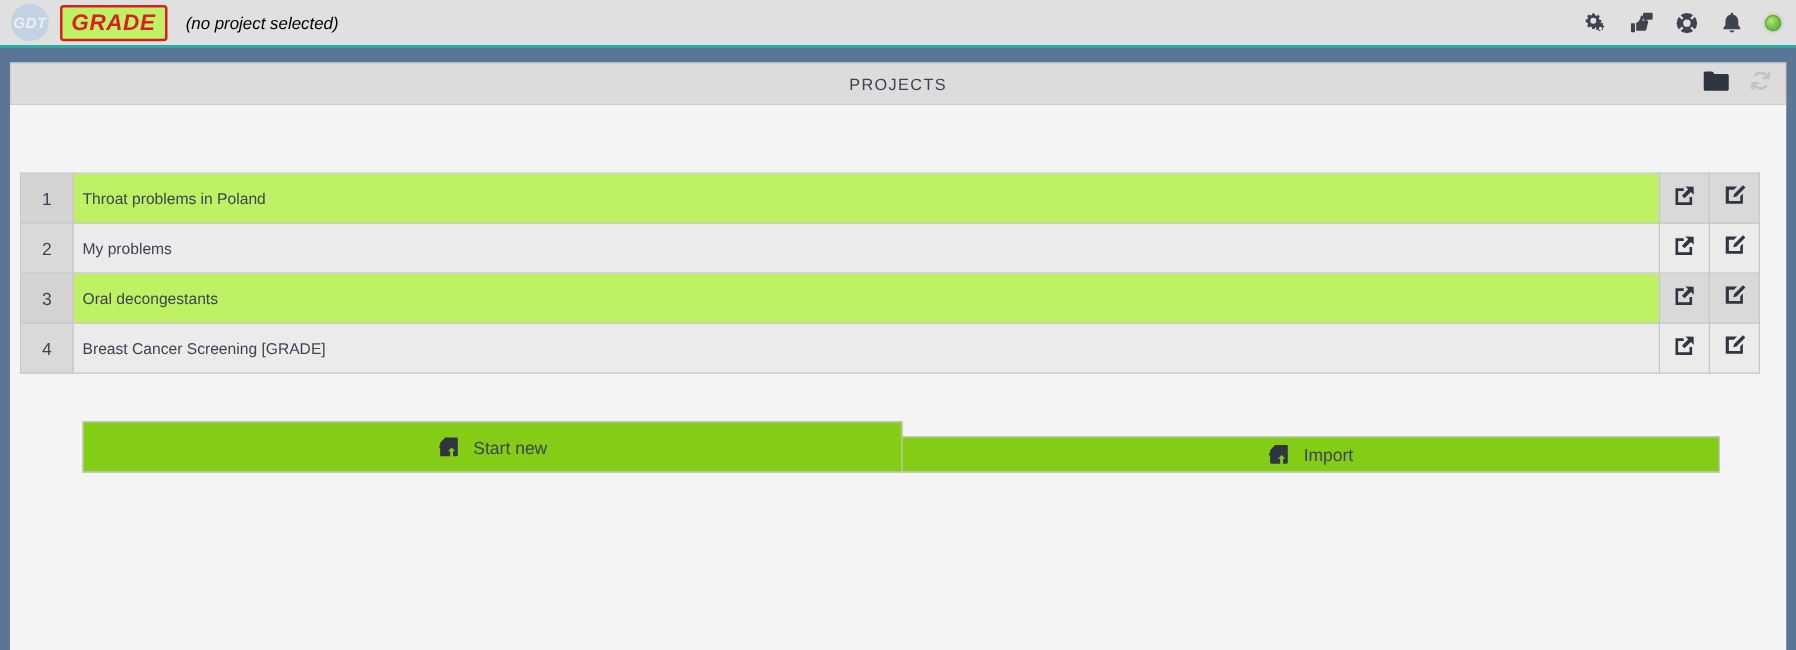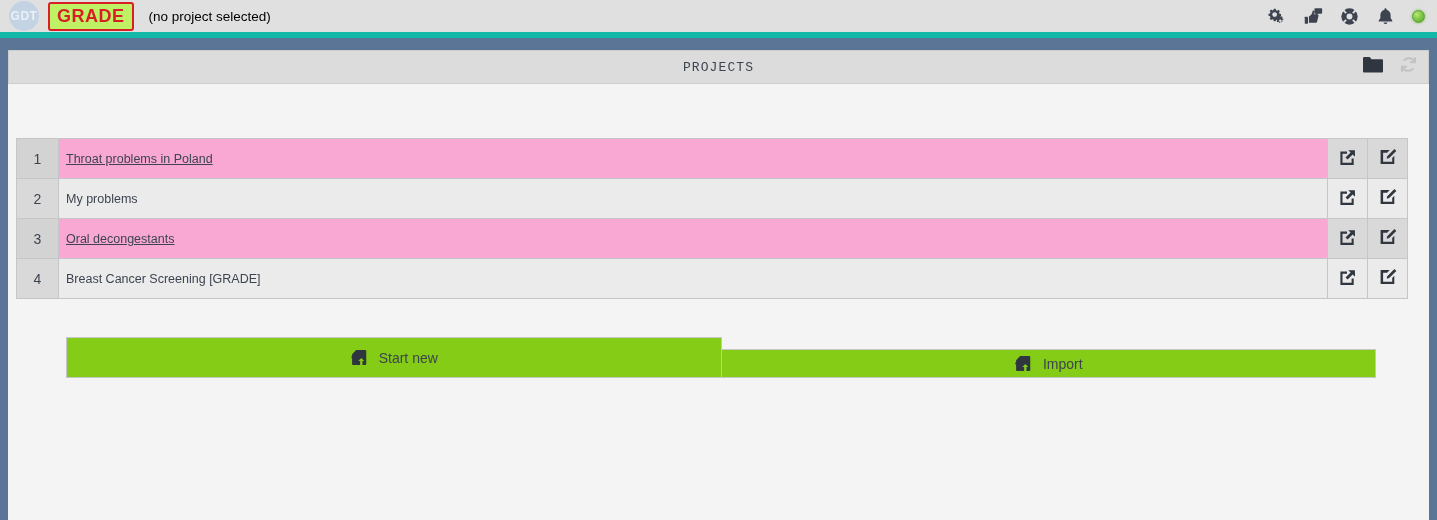--- a/index.html
+++ b/index.html
@@ -16,24 +16,25 @@
     -webkit-font-smoothing: antialiased;
   }
 
   
   .topbar {
     position: absolute;
     left: 0; top: 0;
     width: 1437px;
     height: 38px;
     background: #e0e0e0;
-    border-bottom: 6px solid #14b8a6;
-    display: flex;
-    align-items: center;
-    box-sizing: border-box;
+    border-bottom: 2px solid #14b8a6;
+    display: flex;
+    align-items: center;
+    box-sizing: border-box;
+    font-style: italic;
   }
   .brand {
     display: flex;
     align-items: center;
     padding-left: 9px;
   }
   .gdt-circle {
     width: 30px; height: 30px;
     border-radius: 50%;
     background: #c3d3e4;
@@ -100,21 +101,20 @@
     position: absolute;
     left: 8px; top: 12px;
     width: 1421px;
     height: 34px;
     background: #dcdcdc;
     border: 1px solid #cdcdcd;
     box-sizing: border-box;
     display: flex;
     align-items: center;
     justify-content: center;
-    font-family: Liberation Mono, monospace;
   }
   .panel-title {
     font-size: 13px;
     color: #3d4450;
     letter-spacing: 1.1px;
   }
   .panel-header-actions {
     position: absolute;
     right: 10px;
     top: 0;
@@ -158,21 +158,21 @@
     font-size: 14px;
     color: #3d4450;
   }
   .row-alt .col-idx { background: #d3d3d3; }
   .col-name {
     background: #ebebeb;
     font-size: 12.5px;
     color: #3d4450;
     padding-left: 7px !important;
   }
-  .row-alt .col-name { background: #f9a8d4; text-decoration: underline; }
+  .row-alt .col-name { background: #bef264; }
   .col-act {
     width: 40px;
     background: #ebebeb;
     text-align: center;
   }
   .row-alt .col-act { background: #d9d9d9; }
   .col-act span { display: inline-block; cursor: pointer; line-height: 0; }
 
   
   .btn-row {

